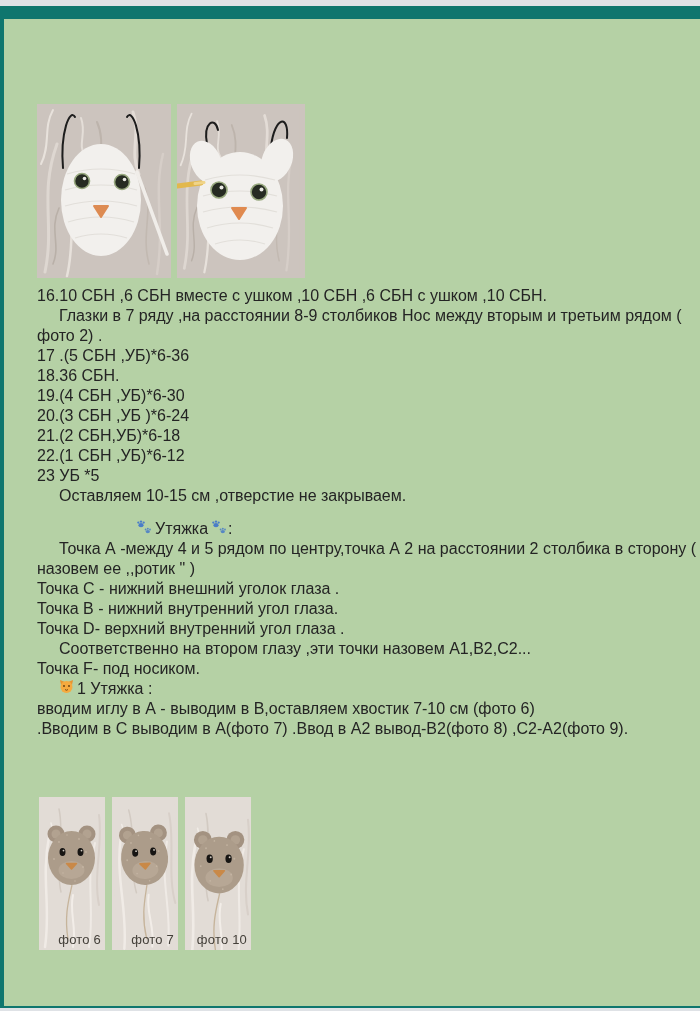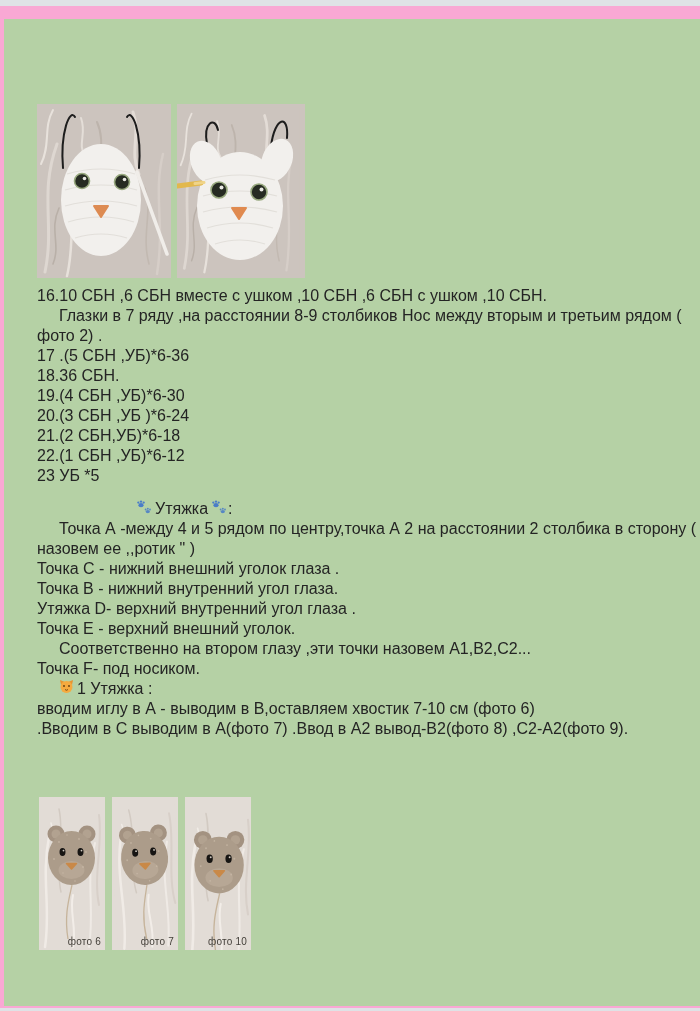--- a/index.html
+++ b/index.html
@@ -4,21 +4,21 @@
 <style>
   html,body{margin:0;padding:0;}
   body{
     width:700px;height:1011px;position:relative;
     background:#dfe2e6;
     font-family:"Liberation Sans","DejaVu Sans",sans-serif;
     overflow:hidden;
   }
   .paper{
     position:absolute;left:0;top:6px;width:700px;height:1002px;
-    background:#f9a8d4;
+    background:#0f766e;
   }
   .green-card{
     position:absolute;left:4px;top:13px;width:696px;height:987px;
     background:#b5d1a5;
   }
   
   .top-photos{
     position:absolute;left:33px;top:85px;display:flex;gap:6px;
   }
   .photo{
@@ -26,21 +26,21 @@
   }
   .photo svg{display:block;}
   .p-top1{width:134px;height:174px;}
   .p-top2{width:128px;height:174px;}
   .bottom-photos{
     position:absolute;left:35px;top:778px;display:flex;gap:7px;
   }
   .p-bot{width:66px;height:153px;background:#e2dcd6;}
   .photo-label{
     position:absolute;right:4px;bottom:3px;
-    font-size:10px;color:#44403a;letter-spacing:.2px;
+    font-size:13px;color:#44403a;letter-spacing:.2px;
   }
   
   .text-block{
     position:absolute;left:33px;top:267px;width:650px;
     color:#242424;font-size:16px;line-height:20px;
   }
   .l{height:20px;white-space:nowrap;}
   .ind{padding-left:22px;}
   .spacer{height:13px;}
   .head-cinch{padding-left:98px;display:flex;align-items:flex-start;}
@@ -189,40 +189,40 @@
       <div class="l">16.10 СБН ,6 СБН вместе с ушком ,10 СБН ,6 СБН с ушком ,10 СБН.</div>
       <div class="l ind">Глазки в 7 ряду ,на расстоянии 8-9 столбиков Нос между вторым и третьим рядом (</div>
       <div class="l">фото 2)  .</div>
       <div class="l">17 .(5 СБН ,УБ)*6-36</div>
       <div class="l">18.36 СБН.</div>
       <div class="l">19.(4 СБН ,УБ)*6-30</div>
       <div class="l">20.(3 СБН ,УБ )*6-24</div>
       <div class="l">21.(2 СБН,УБ)*6-18</div>
       <div class="l">22.(1 СБН ,УБ)*6-12</div>
       <div class="l">23 УБ *5</div>
+      <div class="l ind">Оставляем 10-15 см ,отверстие не закрываем.</div>
 
       <div class="spacer"></div>
 
       <div class="l head-cinch">
         <svg class="icon paw-icon">
             <use href="#paw-prints"></use>
           </svg>
         <span class="ttl">Утяжка</span>
         <svg class="icon paw-icon">
             <use href="#paw-prints"></use>
           </svg>
         <span>:</span>
       </div>
 
       <div class="l ind">Точка А -между 4 и 5 рядом по центру,точка А 2 на расстоянии 2 столбика в сторону  (</div>
       <div class="l">назовем ее ,,ротик " )</div>
       <div class="l">Точка С - нижний внешний уголок глаза .</div>
       <div class="l">Точка В - нижний внутренний угол глаза.</div>
-      <div class="l">Утяжка D- верхний внутренний угол глаза .</div>
-      <div class="l">Точка Е - верхний внешний уголок.</div>
+      <div class="l">Точка D- верхний внутренний угол глаза .</div>
       <div class="l ind">Соответственно на втором глазу ,эти точки назовем  А1,В2,С2...</div>
       <div class="l">Точка F- под носиком.</div>
 
       <div class="l ind cat-line">
         <svg class="icon cat-icon">
             <use href="#cat-face"></use>
           </svg>
         <span>1 Утяжка :</span>
       </div>
 

